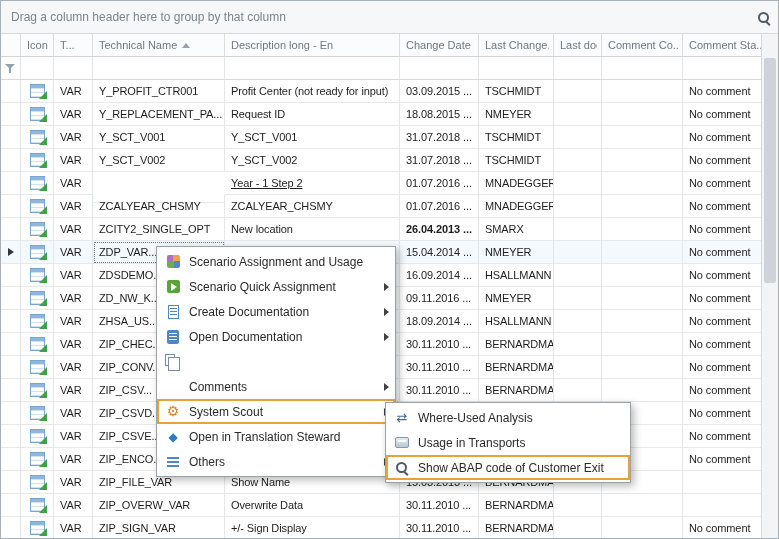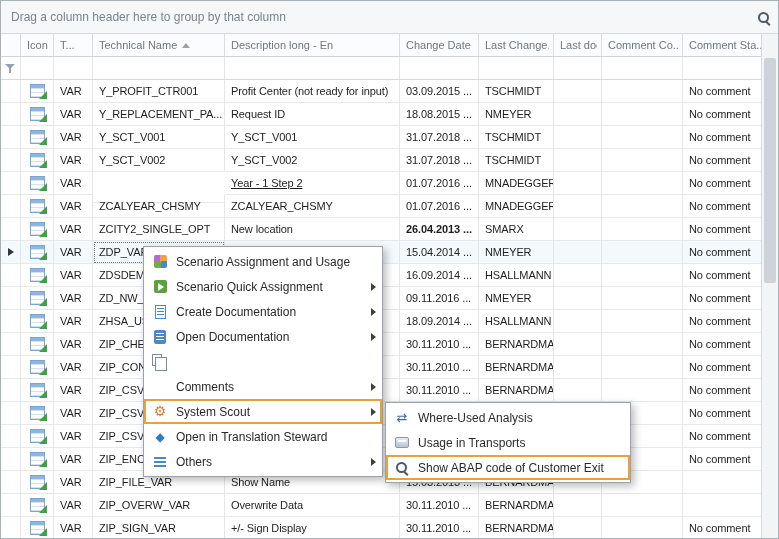--- a/index.html
+++ b/index.html
@@ -22,21 +22,21 @@
   .cell{border-right:1px solid #e4e7ea;border-bottom:1px solid #e6e9ec;font-size:11px;letter-spacing:-0.1px;display:flex;align-items:center;padding:0 4px 0 6px;white-space:nowrap;overflow:hidden;color:#1e1e1e;flex:none}
   .gutter{justify-content:center;padding:0}
   .icon-cell{justify-content:center;padding:0}
   .focus-cell{outline:1px dotted #6b7b8b;outline-offset:-2px}
   .row-ind{width:0;height:0;border-top:4px solid transparent;border-bottom:4px solid transparent;border-left:6px solid #2f3640}
 
   .vscroll{position:absolute;top:33px;right:0;bottom:0;width:17px;background:#f3f4f6;border-left:1px solid #d5d9dd}
   .vthumb{position:absolute;left:2px;right:2px;top:24px;height:225px;background:#cdd3d9;border-radius:2px}
 
   .menu{position:absolute;background:#fff;border:1px solid #9aa2aa;box-shadow:3px 3px 8px rgba(0,0,0,.28);padding:2px 0;font-size:12px;color:#2a2a2a;z-index:10}
-  #ctx-menu{left:142px;top:245px;width:240px}
+  #ctx-menu{left:155px;top:245px;width:240px}
   #sub-menu{left:384px;top:401px;width:246px;z-index:11}
   .mi{display:flex;align-items:center;height:25px;padding:0 16px 0 6px;position:relative;cursor:pointer}
   .ic-wrap{width:20px;display:flex;align-items:center;justify-content:center;margin-right:6px;flex:none}
   .mlabel{white-space:nowrap}
   .mi.has-sub::after{content:"";position:absolute;right:6px;top:50%;margin-top:-4px;border-left:5px solid #404040;border-top:4px solid transparent;border-bottom:4px solid transparent}
   .mi.highlight::before{content:"";position:absolute;inset:0;border:2px solid #e8a23c;pointer-events:none}
 
   
   .ic{display:inline-block;position:relative;flex:none;font-family:"DejaVu Sans",sans-serif}
   .ic-variant{width:15px;height:14px;border:1px solid #7aa5cf;background:linear-gradient(180deg,#8fb6dd 0 3px,transparent 3px),repeating-linear-gradient(180deg,#fff 0 3px,#d3e2f1 3px 4px)}

